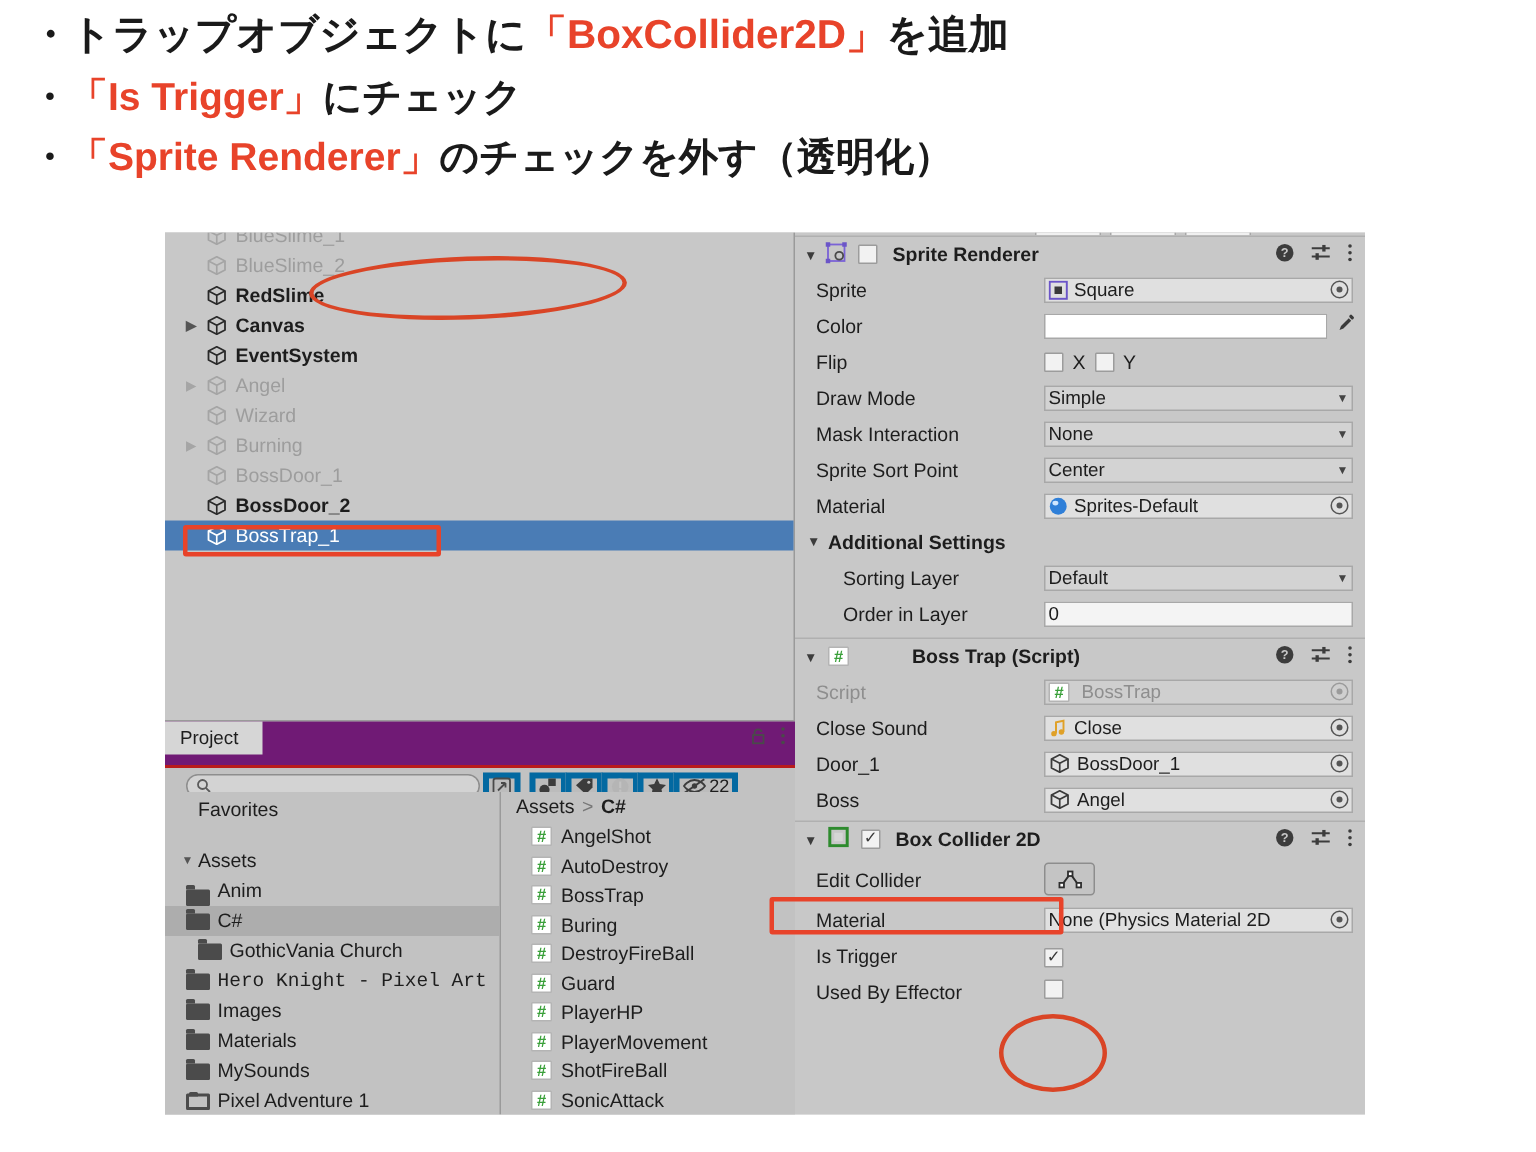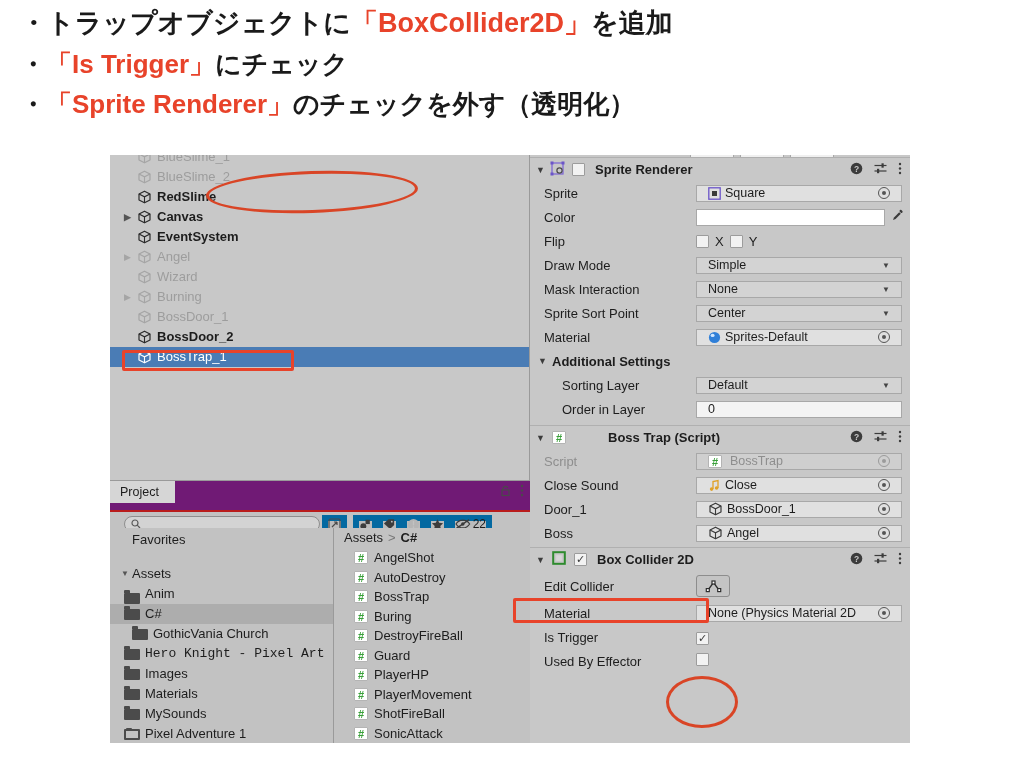--- a/index.html
+++ b/index.html
@@ -83,21 +83,21 @@
   .proj-toolbar {
     position: relative; height: 24px; background: #c2c2c2;
     display: flex; align-items: center; padding-left: 14px; gap: 0;
   }
   .search-box {
     width: 196px; height: 16px; background: #d3d3d3;
     border: 1px solid #8e8e8e; border-radius: 8px;
     display: flex; align-items: center; padding-left: 6px;
   }
   .tb-btn {
-    width: 25px; height: 19px; border: 6px solid #0369a1;
+    width: 25px; height: 19px; border: 4px solid #0369a1;
     background: #bcbcbc; display: flex; align-items: center;
     justify-content: center; margin-left: -1px;
   }
   .tb-btn.wide { width: 43px; gap: 2px; font-size: 12px; }
   .proj-body {
     position: absolute; left: 0; top: 47px; right: 0; bottom: 0;
     display: flex;
   }
   .proj-tree {
     width: 224px; background: #c2c2c2; border-right: 1px solid #9a9a9a;
@@ -157,21 +157,21 @@
   .prop-row {
     height: 24px; display: flex; align-items: center;
     padding-left: 14px; font-size: 13px;
   }
   .prop-label { width: 152px; flex: 0 0 152px; }
   .prop-label.indent { padding-left: 18px; }
   .prop-label.dim { color: #8e8e8e; }
   .prop-field {
     flex: 1; margin-right: 8px; height: 17px;
     background: #d3d3d3; border: 1px solid #a8a8a8;
-    display: flex; align-items: center; padding: 0 11px;
+    display: flex; align-items: center; padding: 0 2px;
     font-size: 12.5px; position: relative;
   }
   .prop-field.white { background: #f4f4f4; }
   .prop-field.obj { background: #e0e0e0; }
   .prop-field.dimf { background: #cfcfcf; color: #8e8e8e; }
   .prop-field.colorswatch { background: #ffffff; }
   .fld-txt { flex: 1; overflow: hidden; white-space: nowrap; }
   .caret { font-size: 8px; color: #444; margin-left: auto; }
   .objsel {
     width: 12px; height: 12px; border-radius: 50%;

